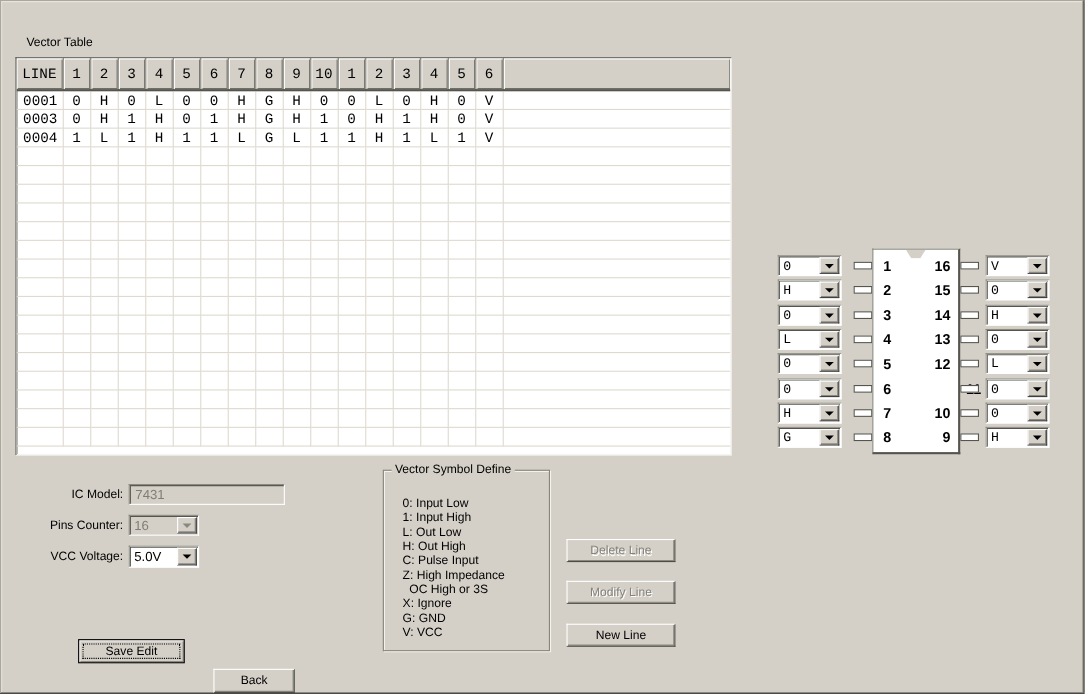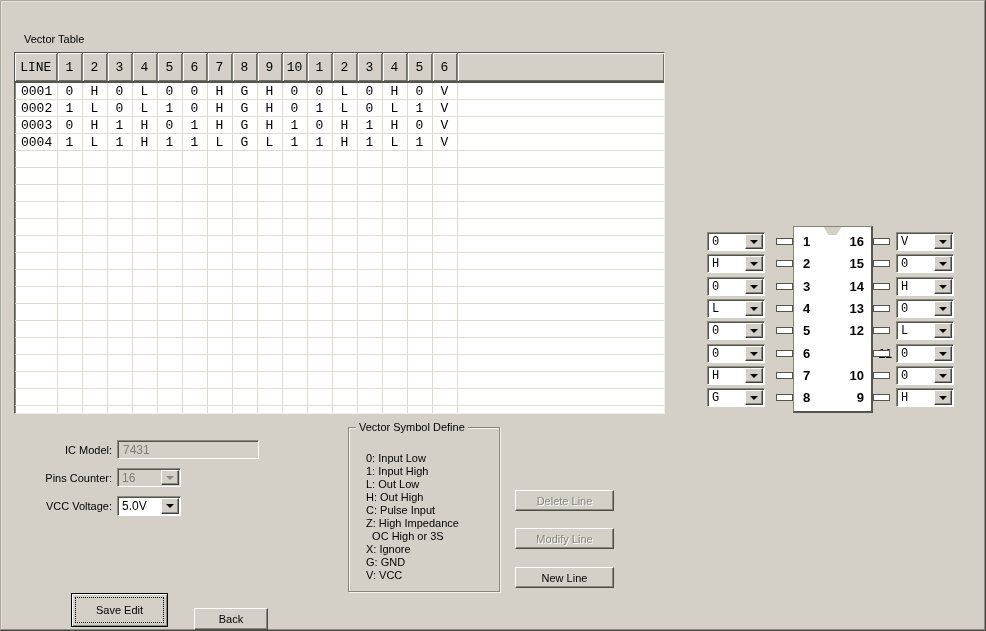--- a/index.html
+++ b/index.html
@@ -203,40 +203,20 @@
             <td>0</td>
             <td>0</td>
             <td>L</td>
             <td>0</td>
             <td>H</td>
             <td>0</td>
             <td>V</td>
             <td class="filler-cell"></td>
           </tr>
           <tr>
-            <td class="line-cell">0002</td>
-            <td>1</td>
-            <td>L</td>
-            <td>0</td>
-            <td>L</td>
-            <td>1</td>
-            <td>0</td>
-            <td>H</td>
-            <td>G</td>
-            <td>H</td>
-            <td>0</td>
-            <td>1</td>
-            <td>L</td>
-            <td>0</td>
-            <td>L</td>
-            <td>1</td>
-            <td>V</td>
-            <td class="filler-cell"></td>
-          </tr>
-          <tr>
             <td class="line-cell">0003</td>
             <td>0</td>
             <td>H</td>
             <td>1</td>
             <td>H</td>
             <td>0</td>
             <td>1</td>
             <td>H</td>
             <td>G</td>
             <td>H</td>
@@ -616,21 +596,21 @@
 
   <div class="groupbox" style="left:348px; top:427px; width:152px; height:165px;">
     <div class="group-title">Vector Symbol Define</div>
     <div class="legend-lines" id="legend-lines"><div>0: Input Low</div><div>1: Input High</div><div>L: Out Low</div><div>H: Out High</div><div>C: Pulse Input</div><div>Z: High Impedance</div><div>  OC High or 3S</div><div>X: Ignore</div><div>G: GND</div><div>V: VCC</div></div>
   </div>
 
   <div class="btn disabled" style="left:515px; top:490px; width:99px; height:21px;">Delete Line</div>
   <div class="btn disabled" style="left:515px; top:528px; width:99px; height:21px;">Modify Line</div>
   <div class="btn" style="left:515px; top:567px; width:99px; height:21px;">New Line</div>
 
-  <div class="btn default" style="left:71px; top:593px; width:97px; height:34px;">Save Edit</div>
+  <div class="btn default" style="left:71px; top:581px; width:97px; height:22px;">Save Edit</div>
   <div class="btn" style="left:194px; top:608px; width:74px; height:22px;">Back</div>
 
 
   <div class="chip">
     <div class="chip-notch"></div>
   </div>
   <div id="pin-rows">
       <div class="sunken combo pin-combo" style="left: 707px; top: 232px;">
         <span>0</span>
         <div class="arrow-btn">

